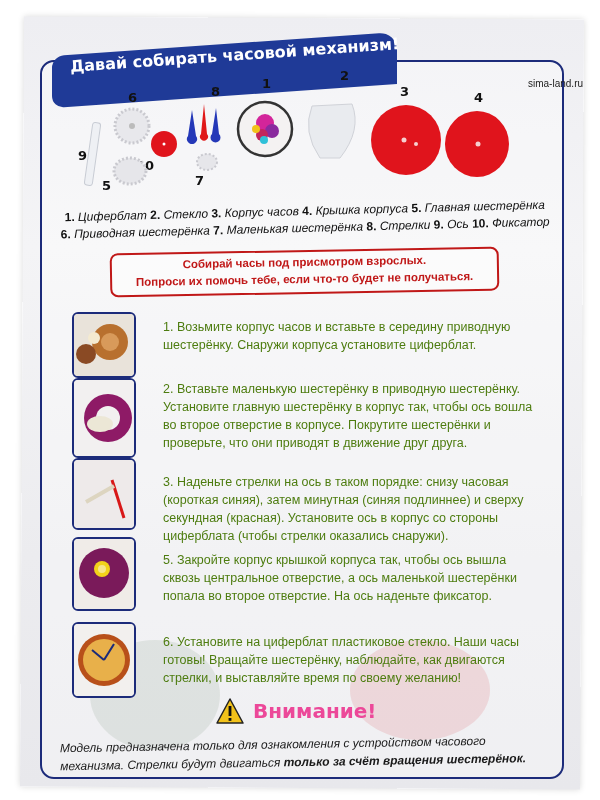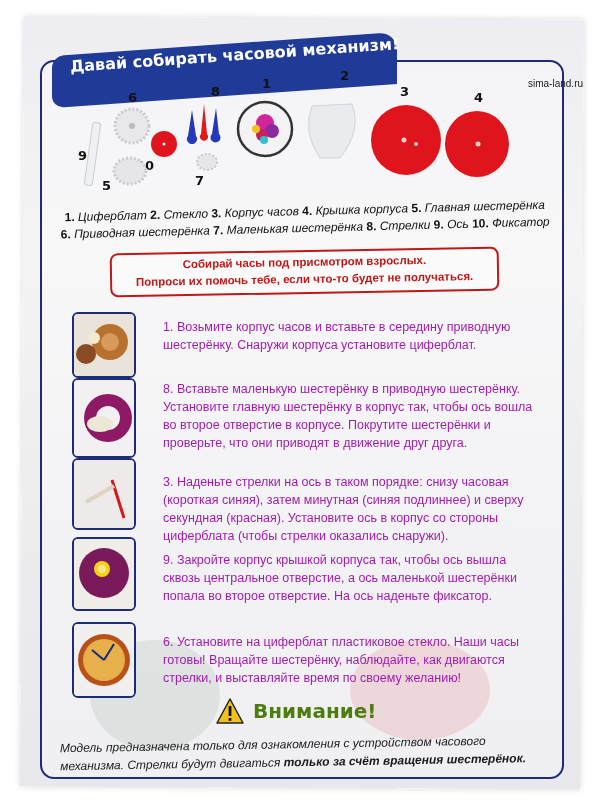--- a/index.html
+++ b/index.html
@@ -56,25 +56,25 @@
       font-family: "Liberation Sans", sans-serif;
     }
     .step-img {
       position: absolute; left: 72px; width: 60px; height: 62px;
       border: 2px solid #1c2b7a; border-radius: 6px; overflow: hidden;
       background: #f4f1ec;
     }
     .step-text {
       position: absolute; left: 163px; width: 380px;
       font-family: "Liberation Sans", sans-serif;
-      font-size: 12.5px; line-height: 18px; color: #a21caf;
+      font-size: 12.5px; line-height: 18px; color: #4d7c0f;
     }
     .attention {
       position: absolute; left: 215px; top: 697px;
-      font-weight: bold; font-size: 20px; color: #4d7c0f;
+      font-weight: bold; font-size: 20px; color: #ec4899;
       display: flex; align-items: center; gap: 8px;
     }
     .note {
       position: absolute; left: 60px; top: 735px; width: 490px;
       font-family: "Liberation Sans", sans-serif; font-style: italic;
       font-size: 12px; line-height: 18px; color: #1a1a1a;
       transform: rotate(-1deg);
     }
     .note b { font-weight: bold; }
     .blob1 { position:absolute; left:90px; top:640px; width:130px; height:110px; border-radius:50%; background:rgba(140,160,140,0.18); }
@@ -186,40 +186,40 @@
 <div class="step-text" style="top:318px">1. Возьмите корпус часов и вставьте в середину приводную шестерёнку. Снаружи корпуса установите циферблат.</div>
 
 <div class="step-img" style="top:378px;height:76px">
   <svg width="60" height="76" viewBox="0 0 60 76">
     <rect width="60" height="76" fill="#f2f0f0"></rect>
     <circle cx="34" cy="38" r="24" fill="#8e1a66"></circle>
     <circle cx="34" cy="38" r="12" fill="#f2f0f0"></circle>
     <ellipse cx="26" cy="44" rx="13" ry="8" fill="#ece7d6"></ellipse>
   </svg>
 </div>
-<div class="step-text" style="top:380px">8. Вставьте маленькую шестерёнку в приводную шестерёнку. Установите главную шестерёнку в корпус так, чтобы ось вошла во второе отверстие в корпусе. Покрутите шестерёнки и проверьте, что они приводят в движение друг друга.</div>
+<div class="step-text" style="top:380px">2. Вставьте маленькую шестерёнку в приводную шестерёнку. Установите главную шестерёнку в корпус так, чтобы ось вошла во второе отверстие в корпусе. Покрутите шестерёнки и проверьте, что они приводят в движение друг друга.</div>
 
 <div class="step-img" style="top:458px;height:68px">
   <svg width="60" height="68" viewBox="0 0 60 68">
     <rect width="60" height="68" fill="#eeeaea"></rect>
     <line x1="38" y1="20" x2="50" y2="58" stroke="#d81818" stroke-width="3"></line>
     <line x1="40" y1="26" x2="12" y2="42" stroke="#ddd5c0" stroke-width="4"></line>
   </svg>
 </div>
 <div class="step-text" style="top:473px">3. Наденьте стрелки на ось в таком порядке: снизу часовая (короткая синяя), затем минутная (синяя подлиннее) и сверху секундная (красная). Установите ось в корпус со стороны циферблата (чтобы стрелки оказались снаружи).</div>
 
 <div class="step-img" style="top:537px;height:70px">
   <svg width="60" height="70" viewBox="0 0 60 70">
     <rect width="60" height="70" fill="#f0ece8"></rect>
     <circle cx="30" cy="34" r="25" fill="#7a1a5a"></circle>
     <circle cx="28" cy="30" r="8" fill="#f2d21a"></circle>
     <circle cx="28" cy="30" r="4" fill="#f6e68a"></circle>
   </svg>
 </div>
-<div class="step-text" style="top:551px">9. Закройте корпус крышкой корпуса так, чтобы ось вышла сквозь центральное отверстие, а ось маленькой шестерёнки попала во второе отверстие. На ось наденьте фиксатор.</div>
+<div class="step-text" style="top:551px">5. Закройте корпус крышкой корпуса так, чтобы ось вышла сквозь центральное отверстие, а ось маленькой шестерёнки попала во второе отверстие. На ось наденьте фиксатор.</div>
 
 <div class="step-img" style="top:622px;height:72px">
   <svg width="60" height="72" viewBox="0 0 60 72">
     <rect width="60" height="72" fill="#f2f0ee"></rect>
     <circle cx="30" cy="36" r="26" fill="#b8501a"></circle>
     <circle cx="30" cy="36" r="21" fill="#e8b04a"></circle>
     <line x1="30" y1="36" x2="18" y2="26" stroke="#1a2a7a" stroke-width="2"></line>
     <line x1="30" y1="36" x2="40" y2="20" stroke="#1a2a7a" stroke-width="2"></line>
   </svg>
 </div>

